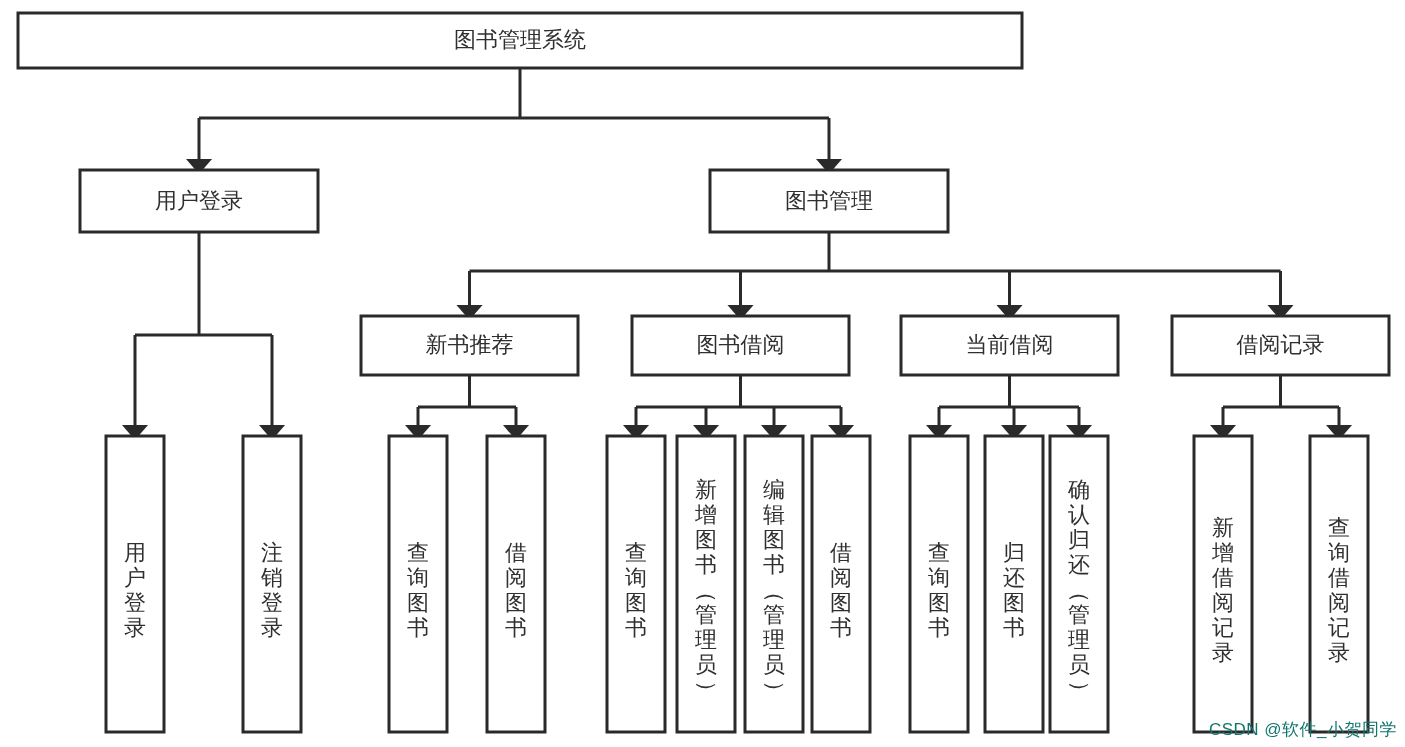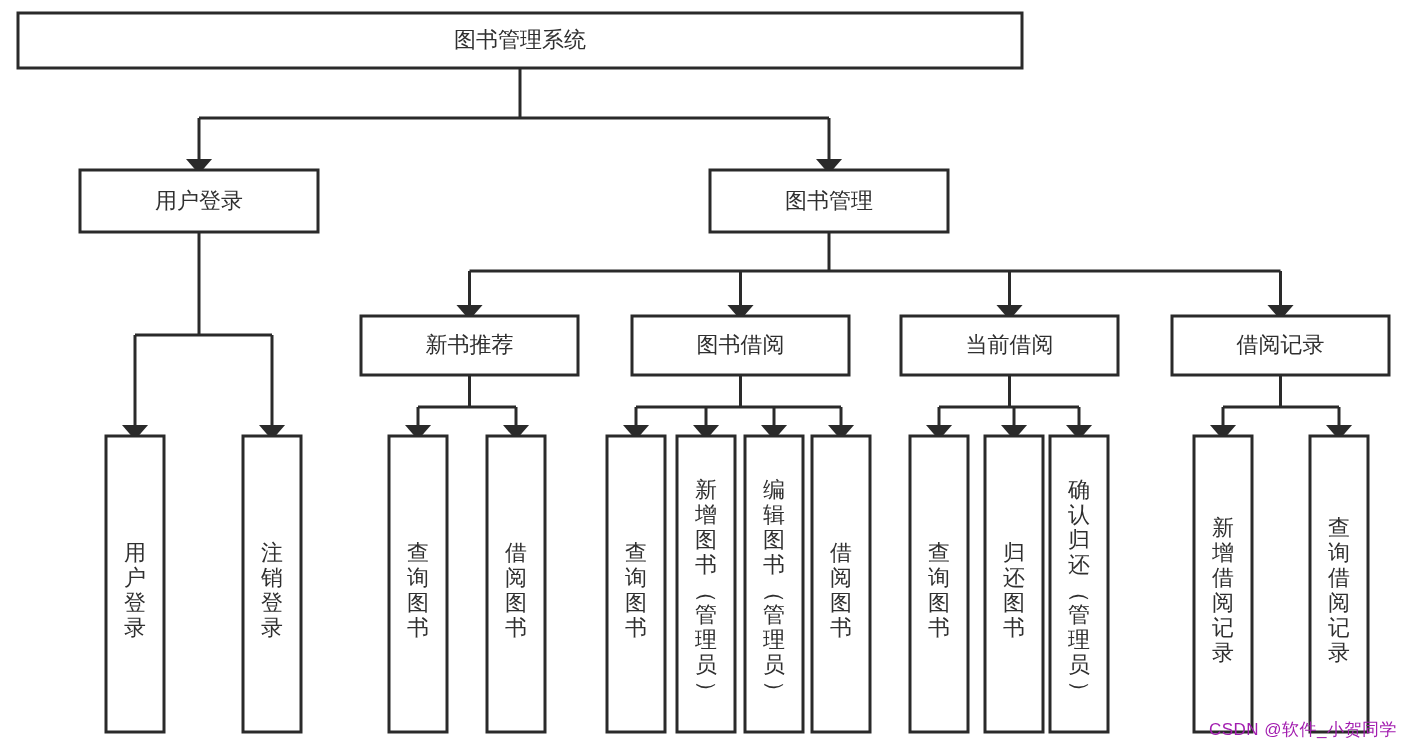--- a/index.html
+++ b/index.html
@@ -11,21 +11,21 @@
   .node-rect{fill:#ffffff;stroke:#2a2a2a;stroke-width:3;}
   .node-label{
     font-family:"Liberation Sans","DejaVu Sans",sans-serif;
     fill:#2f2f2f;font-size:22px;
     text-anchor:middle;dominant-baseline:middle;
   }
   .link{stroke:#2a2a2a;stroke-width:3;fill:none;}
   .watermark{
     position:absolute;right:8px;bottom:6px;
     font-family:"Liberation Sans","DejaVu Sans",sans-serif;
-    font-size:17px;color:#a21caf;white-space:nowrap;
+    font-size:17px;color:#0f766e;white-space:nowrap;
     letter-spacing:0.5px;pointer-events:none;
   }
 </style>
 </head>
 <body>
 
 <svg id="diagram" viewBox="0 0 1405 747" xmlns="http://www.w3.org/2000/svg">
   <defs>
     <marker id="arrowhead" markerWidth="9" markerHeight="9" refX="2.5" refY="4.5" orient="auto" markerUnits="strokeWidth">
       <path d="M0,0 L5.2,4.5 L0,9 z" fill="#2a2a2a"></path>

